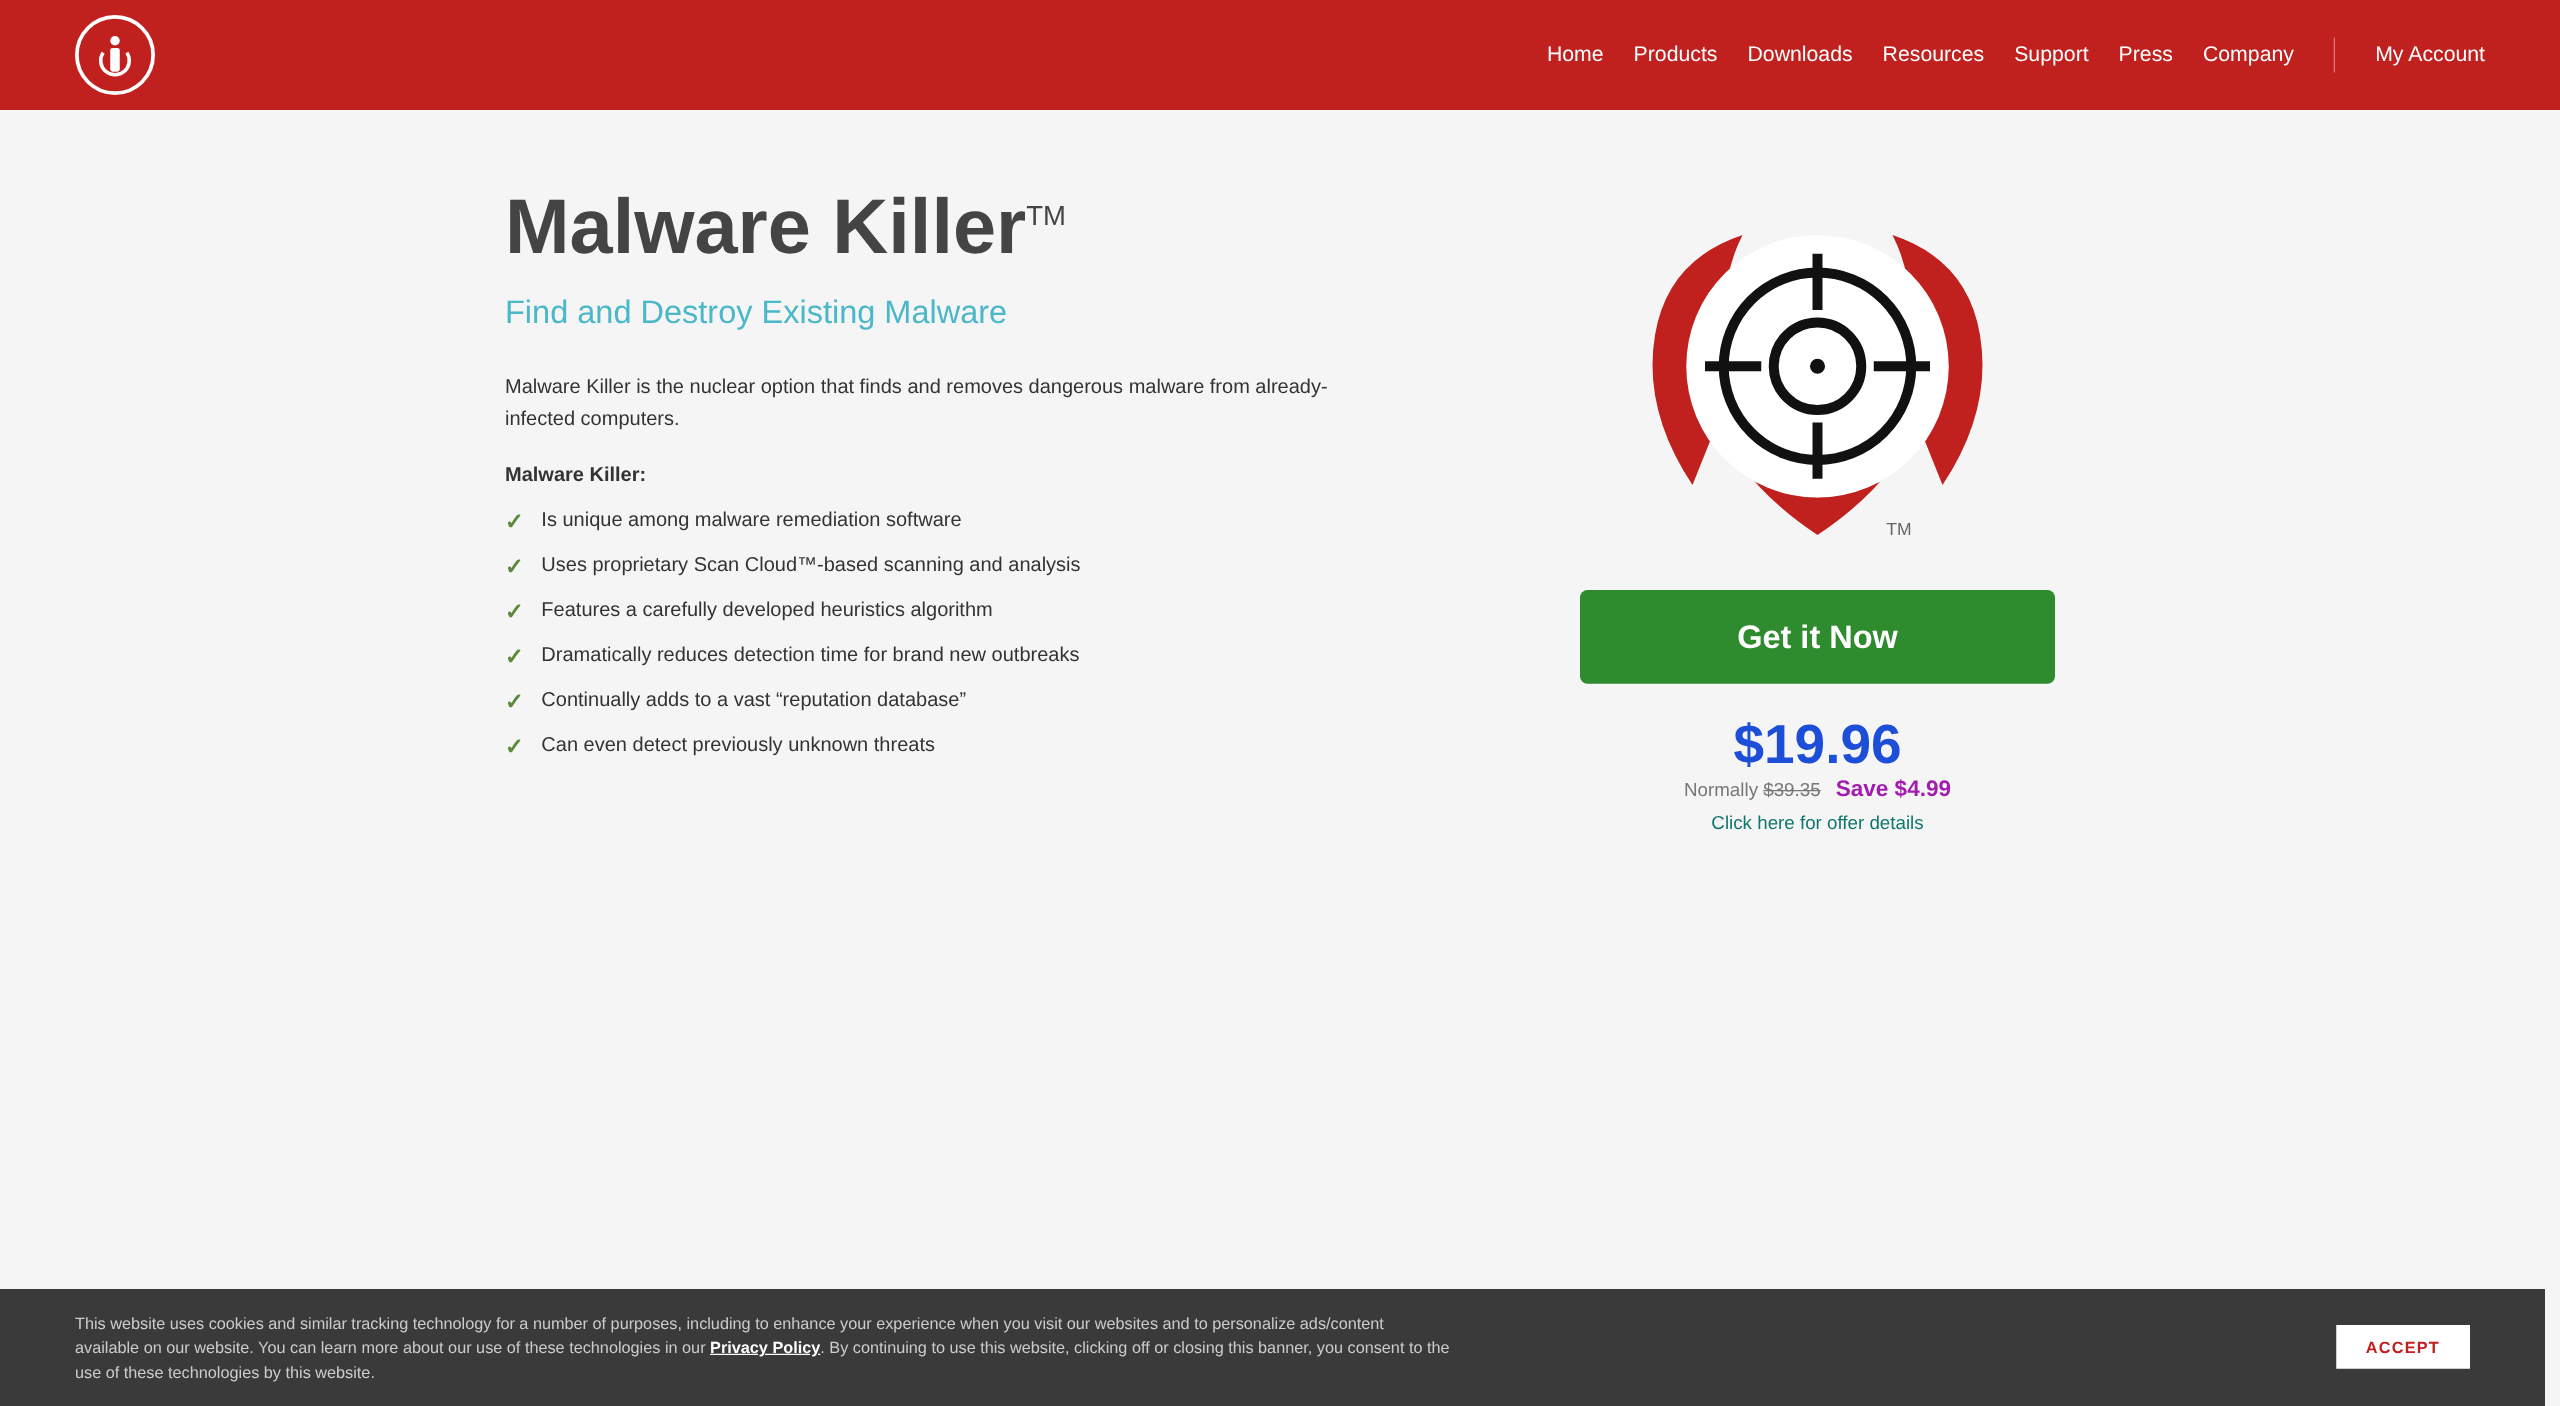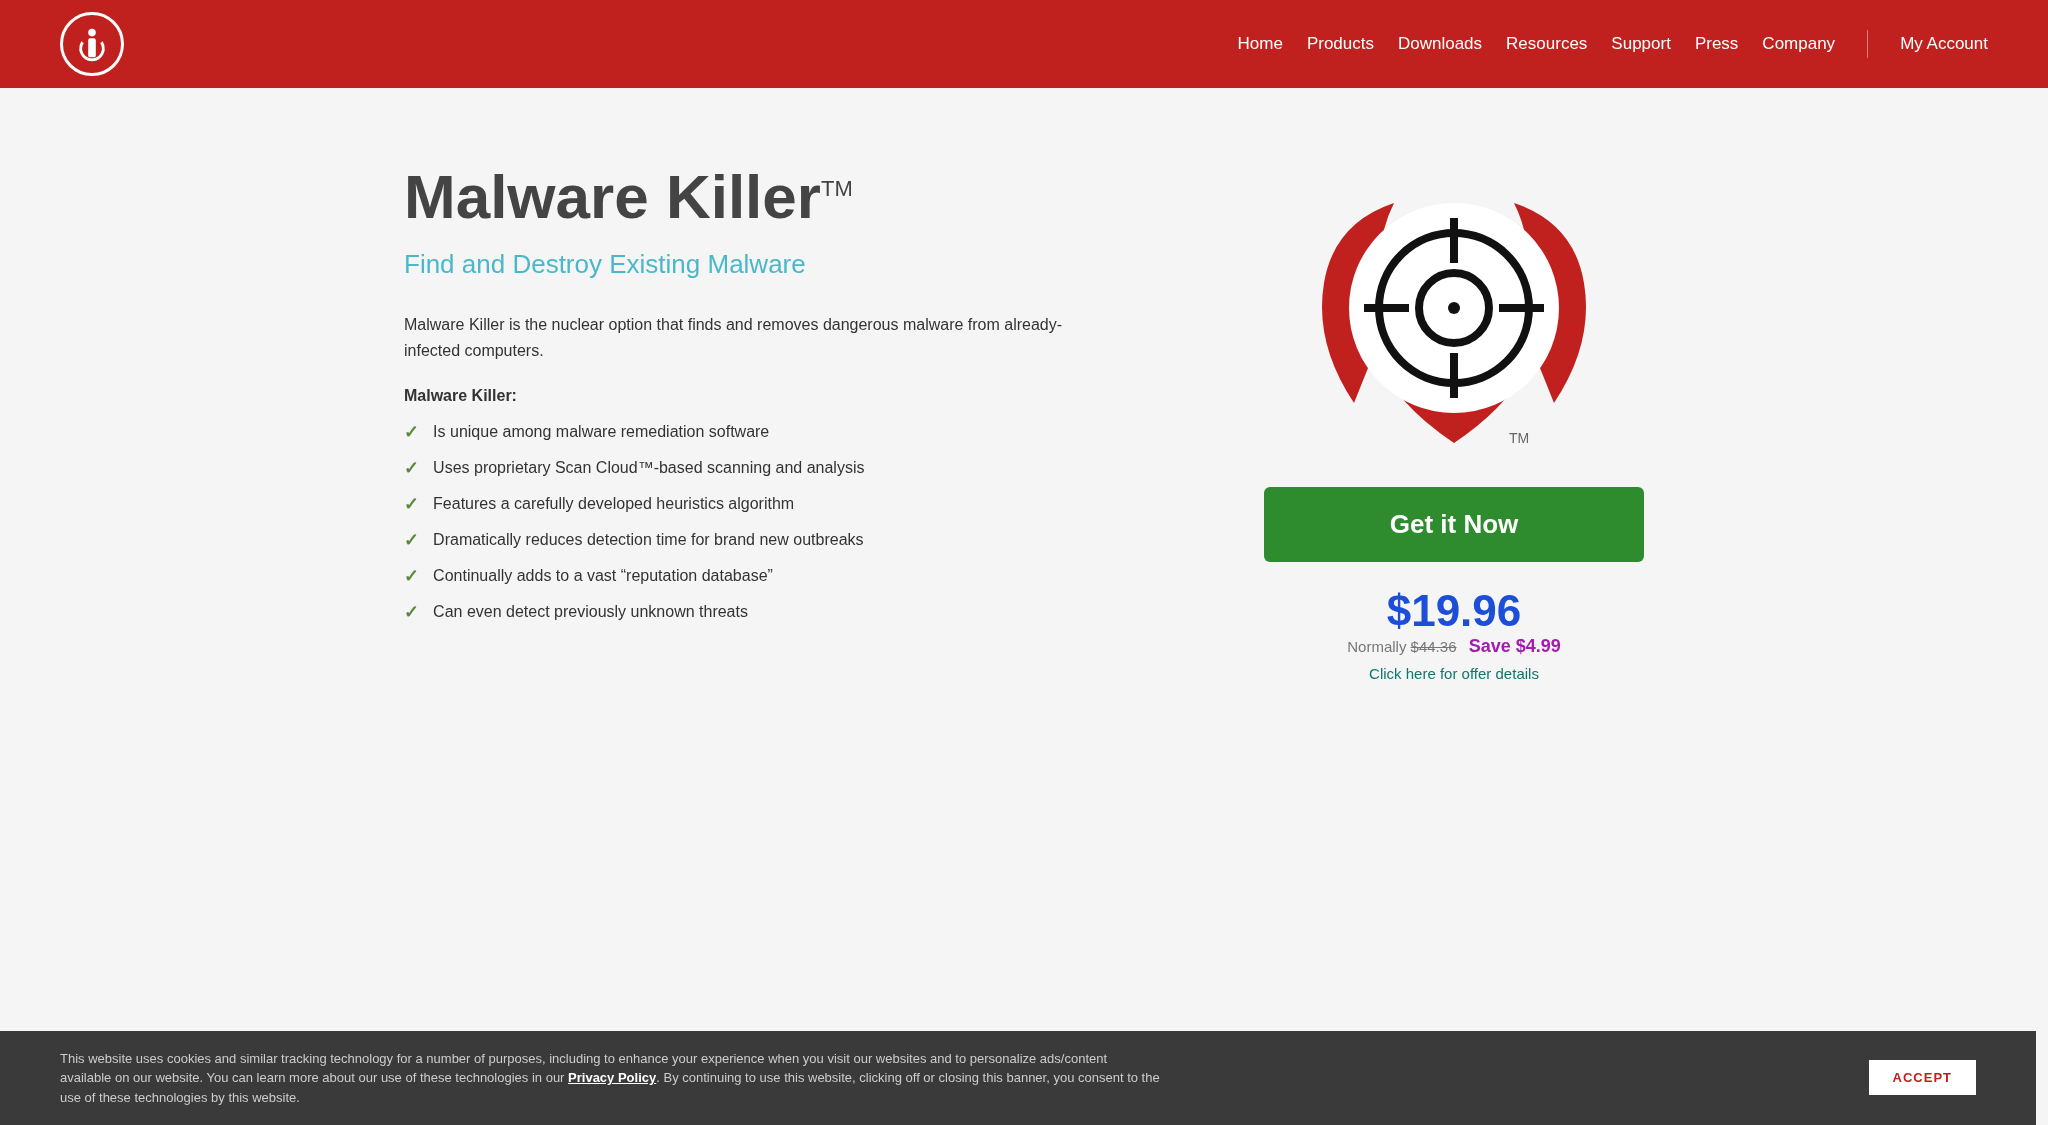--- a/index.html
+++ b/index.html
@@ -52,21 +52,21 @@
     }
     .my-account-link {
       color: white;
       text-decoration: none;
       font-size: 17px;
     }
 
     
     main {
       max-width: 1400px;
-      margin: 15px auto;
+      margin: 0 auto;
       padding: 60px 80px 80px 80px;
       display: flex;
       align-items: flex-start;
     }
     .left-col {
       flex: 1;
     }
     .product-title {
       font-size: 62px;
       font-weight: 700;
@@ -305,21 +305,21 @@
 
         <text x="215" y="280" font-size="14" fill="#666" font-family="Arial">TM</text>
       </svg>
     </div>
 
     <button class="get-it-now-btn">Get it Now</button>
 
     <div class="price-area">
       <div class="price-main">$19.96</div>
       <div class="price-normal">
-        <span>Normally</span> <s>$44.36</s>
+        <span>Normally</span> <s>$39.35</s>
         <span class="price-save" style="margin-left:8px;">Save $4.99</span>
       </div>
       <a href="#" class="offer-details-link">Click here for offer details</a>
     </div>
   </div>
 </main>
 
 <div class="cookie-banner">
   <div class="cookie-text">
     <span>This website uses cookies and similar tracking technology for a number of purposes, including to enhance your experience when you visit our websites and to personalize ads/content available on our website. You can learn more about our use of these technologies in our </span><a href="#">Privacy Policy</a><span>. By continuing to use this website, clicking off or closing this banner, you consent to the use of these technologies by this website.</span>

